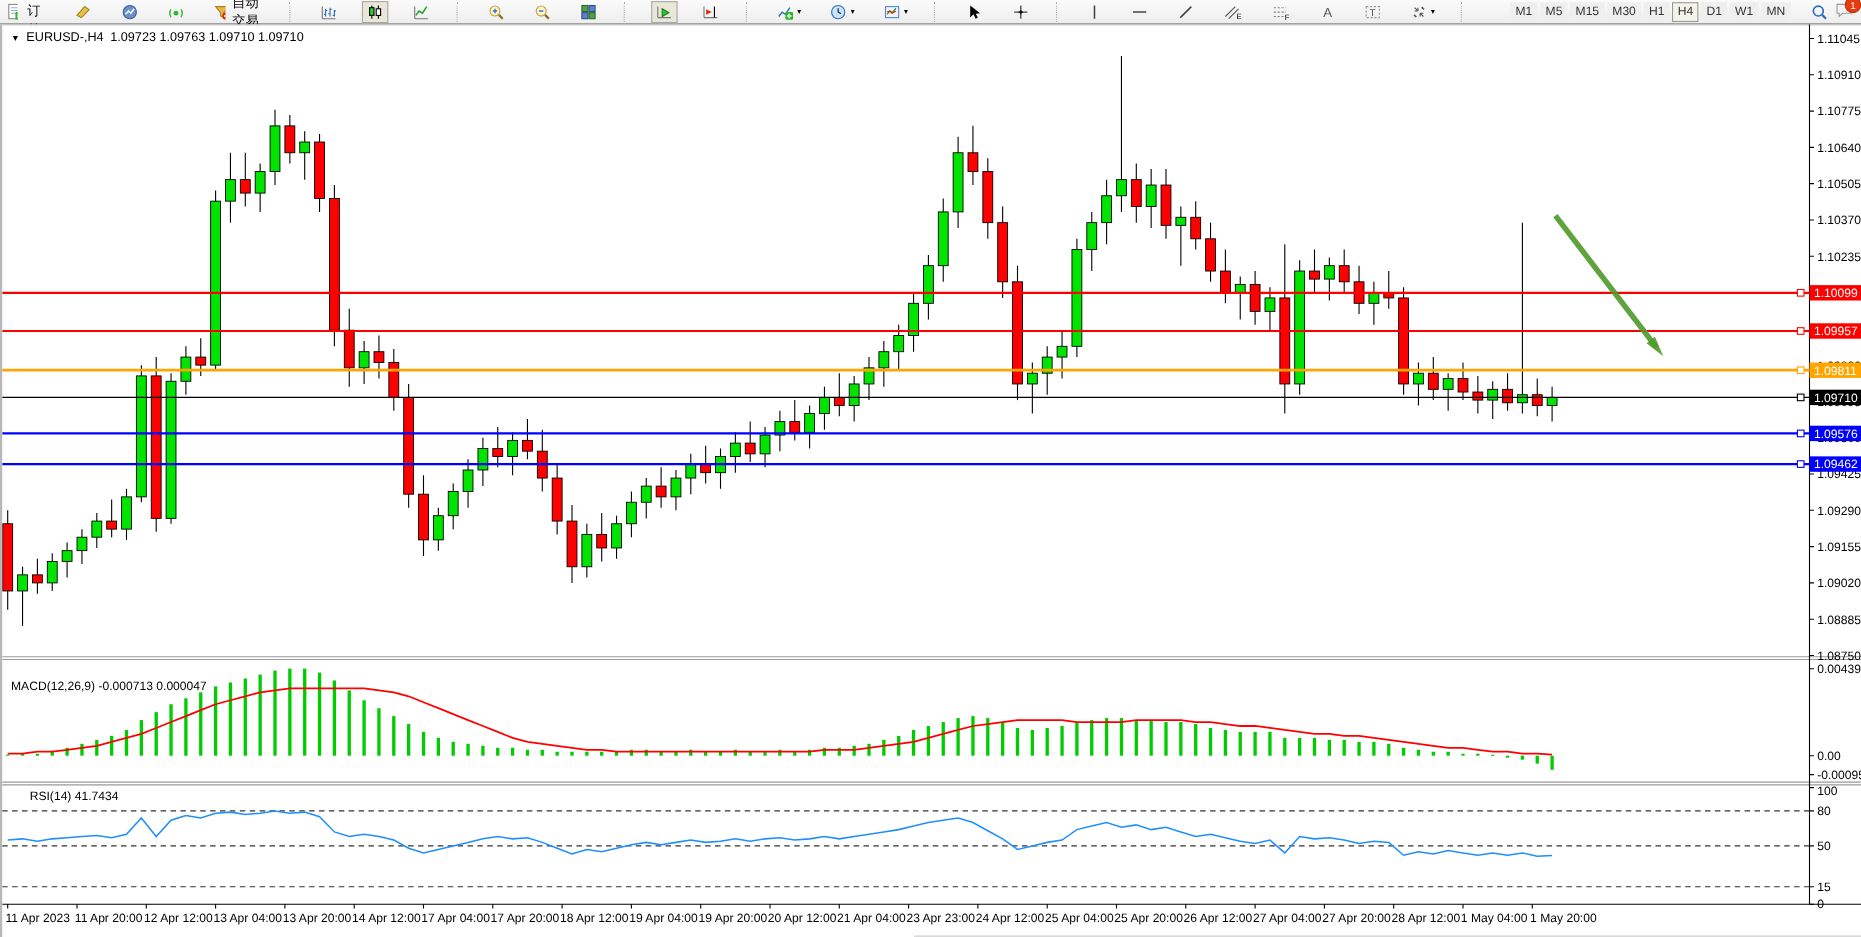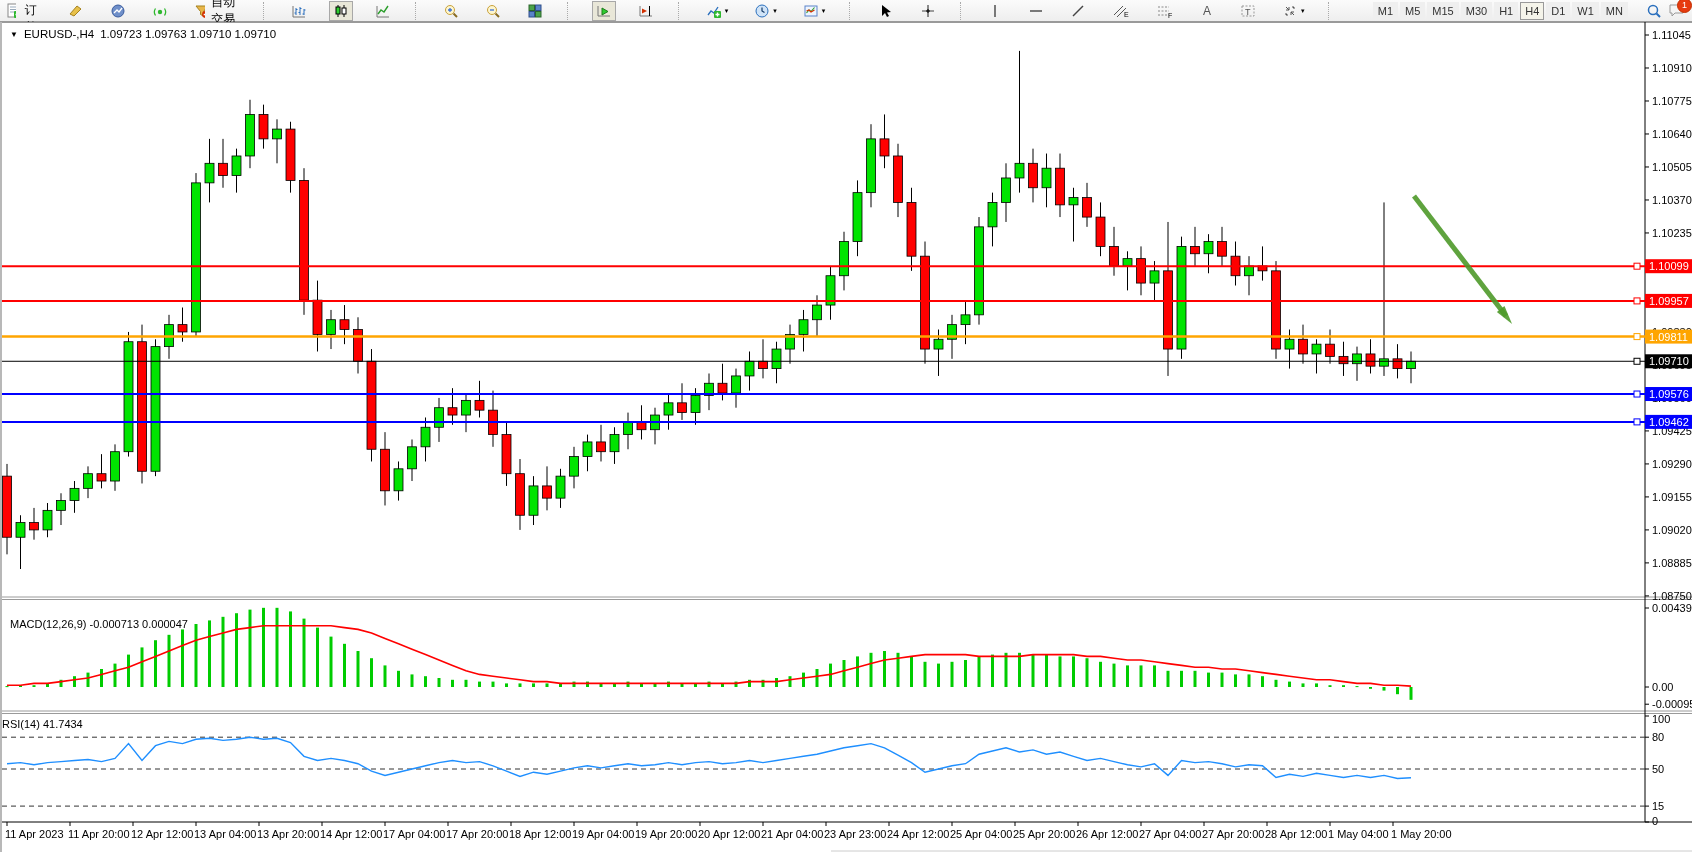--- a/index.html
+++ b/index.html
@@ -259,21 +259,21 @@
 <div class="chart-window">
   <div class="chart-title">
     <span class="tri">▼</span>
     <span class="sym">EURUSD-,H4</span>
     <span class="sym">1.09723 1.09763 1.09710 1.09710</span>
   </div>
 
   <div class="pane-label" style="left:8px;top:596px;">
     <span>MACD(12,26,9)</span>&nbsp;<span>-0.000713 0.000047</span>
   </div>
-  <div class="pane-label" style="left:0;top:696px;">
+  <div class="pane-label" style="left:25px;top:696px;">
     <span>RSI(14)</span>&nbsp;<span>41.7434</span>
   </div>
 
   <svg id="plot" width="1692" height="830">
       <line x1="0" y1="0.5" x2="1692" y2="0.5" stroke="#9a9a9a"></line>
       <line x1="0" y1="575" x2="1692" y2="575" stroke="#9a9a9a"></line>
       <line x1="0" y1="577.5" x2="1692" y2="577.5" stroke="#9a9a9a"></line>
       <line x1="0" y1="689" x2="1692" y2="689" stroke="#9a9a9a"></line>
       <line x1="0" y1="691.5" x2="1692" y2="691.5" stroke="#9a9a9a"></line>
       <line x1="0" y1="800" x2="1692" y2="800" stroke="#000"></line>

